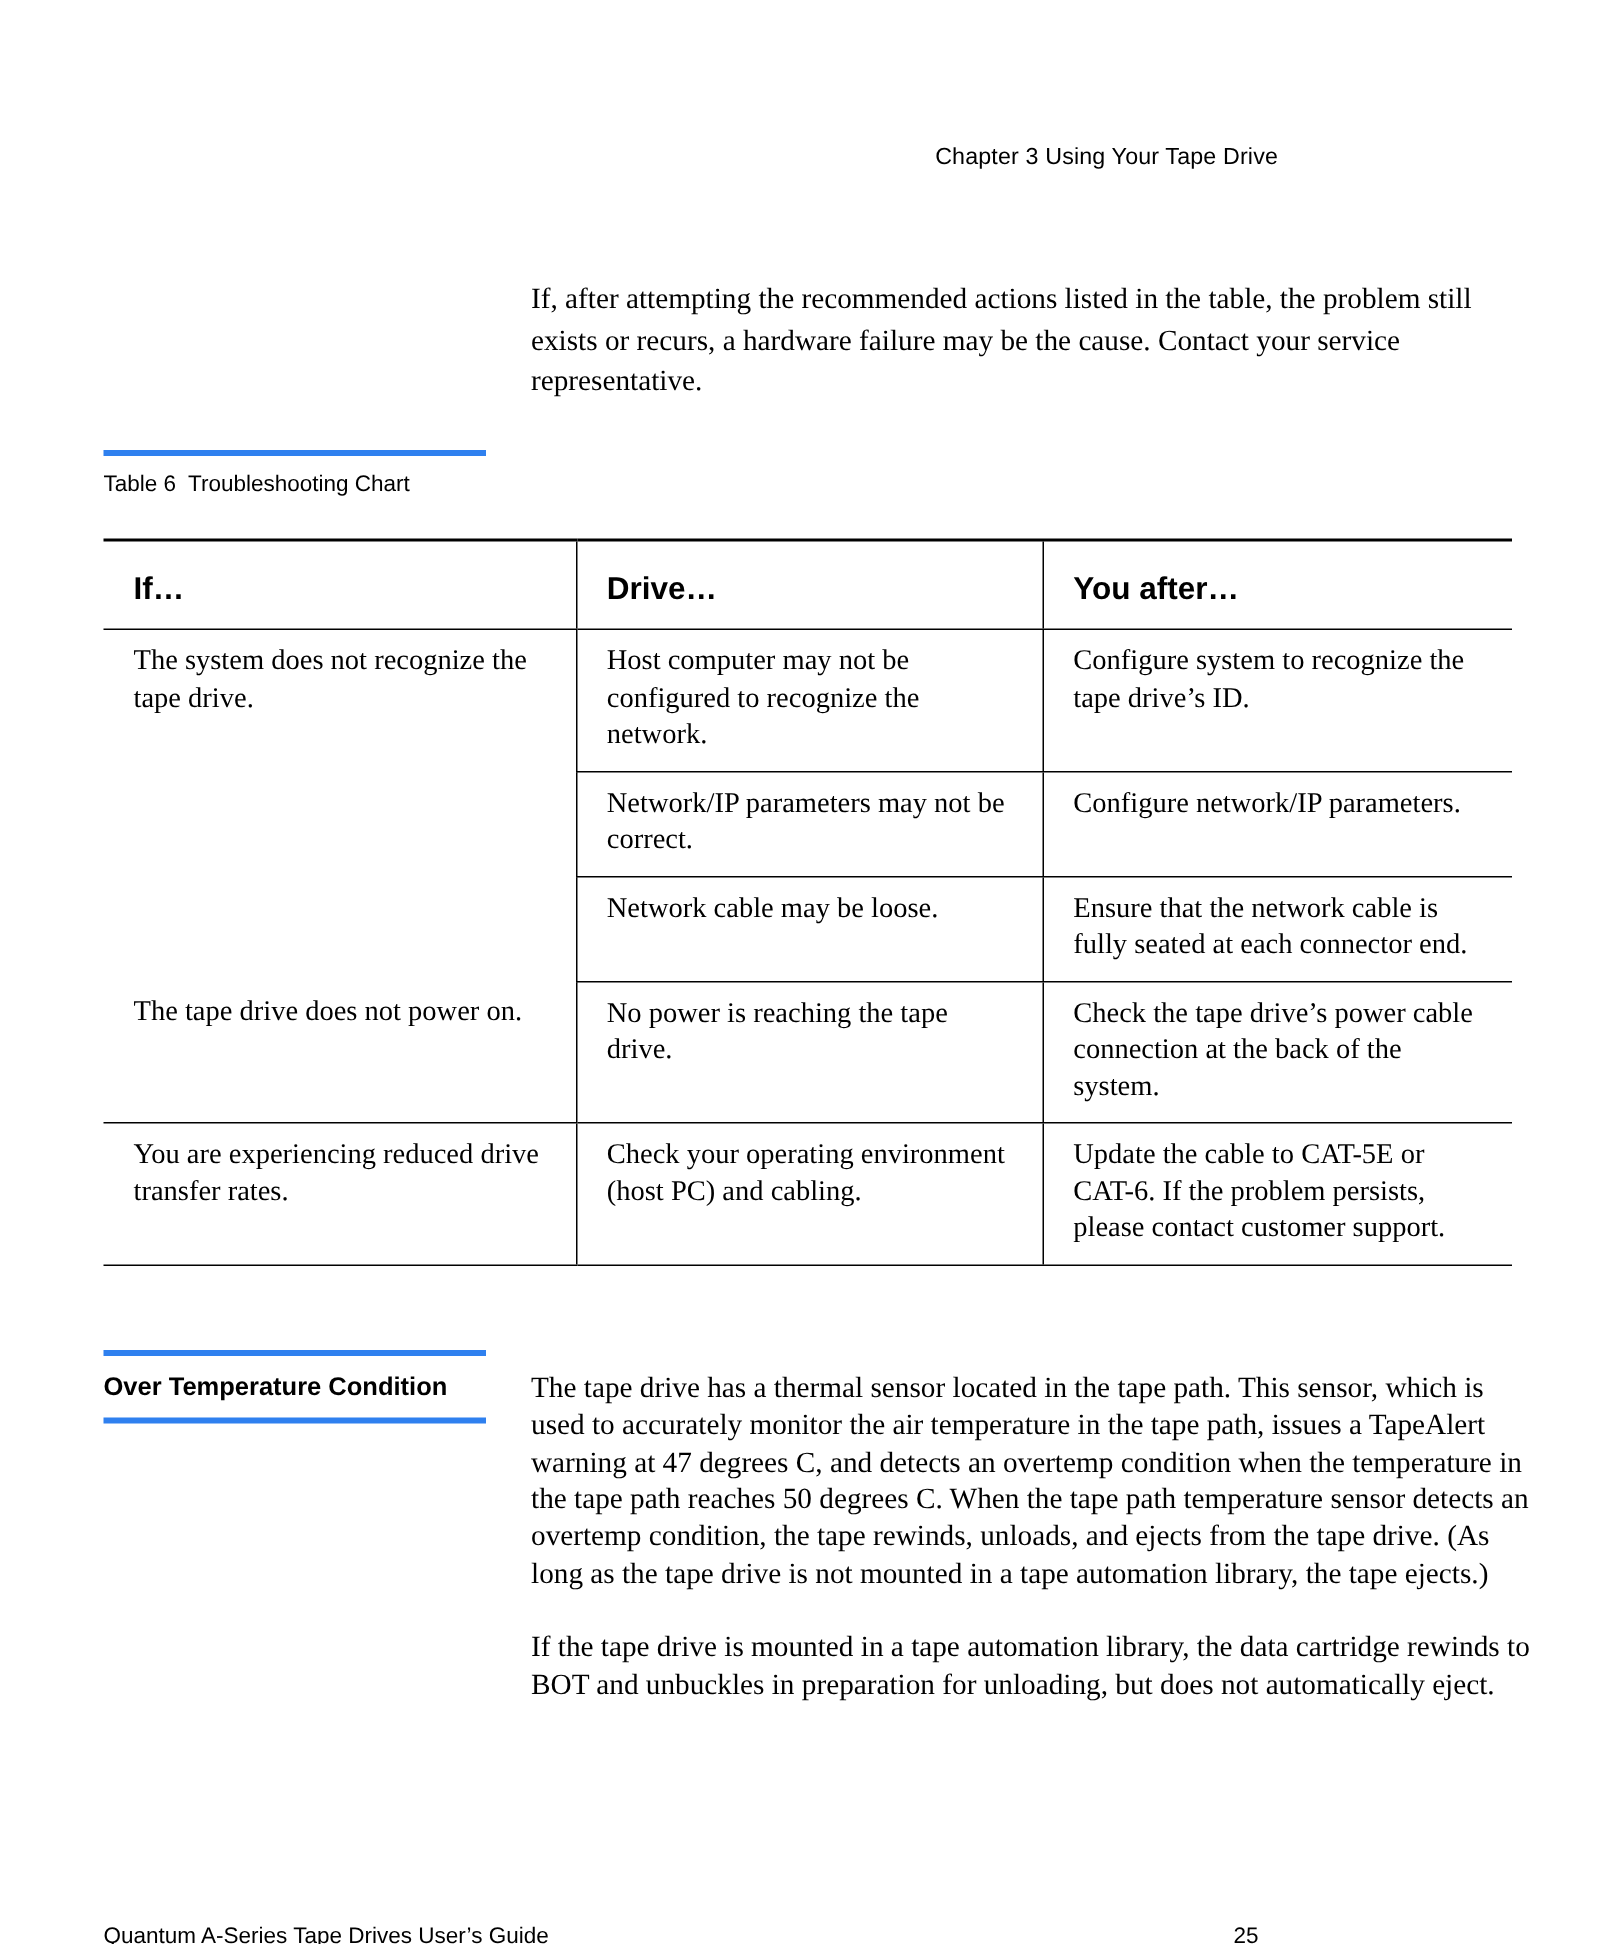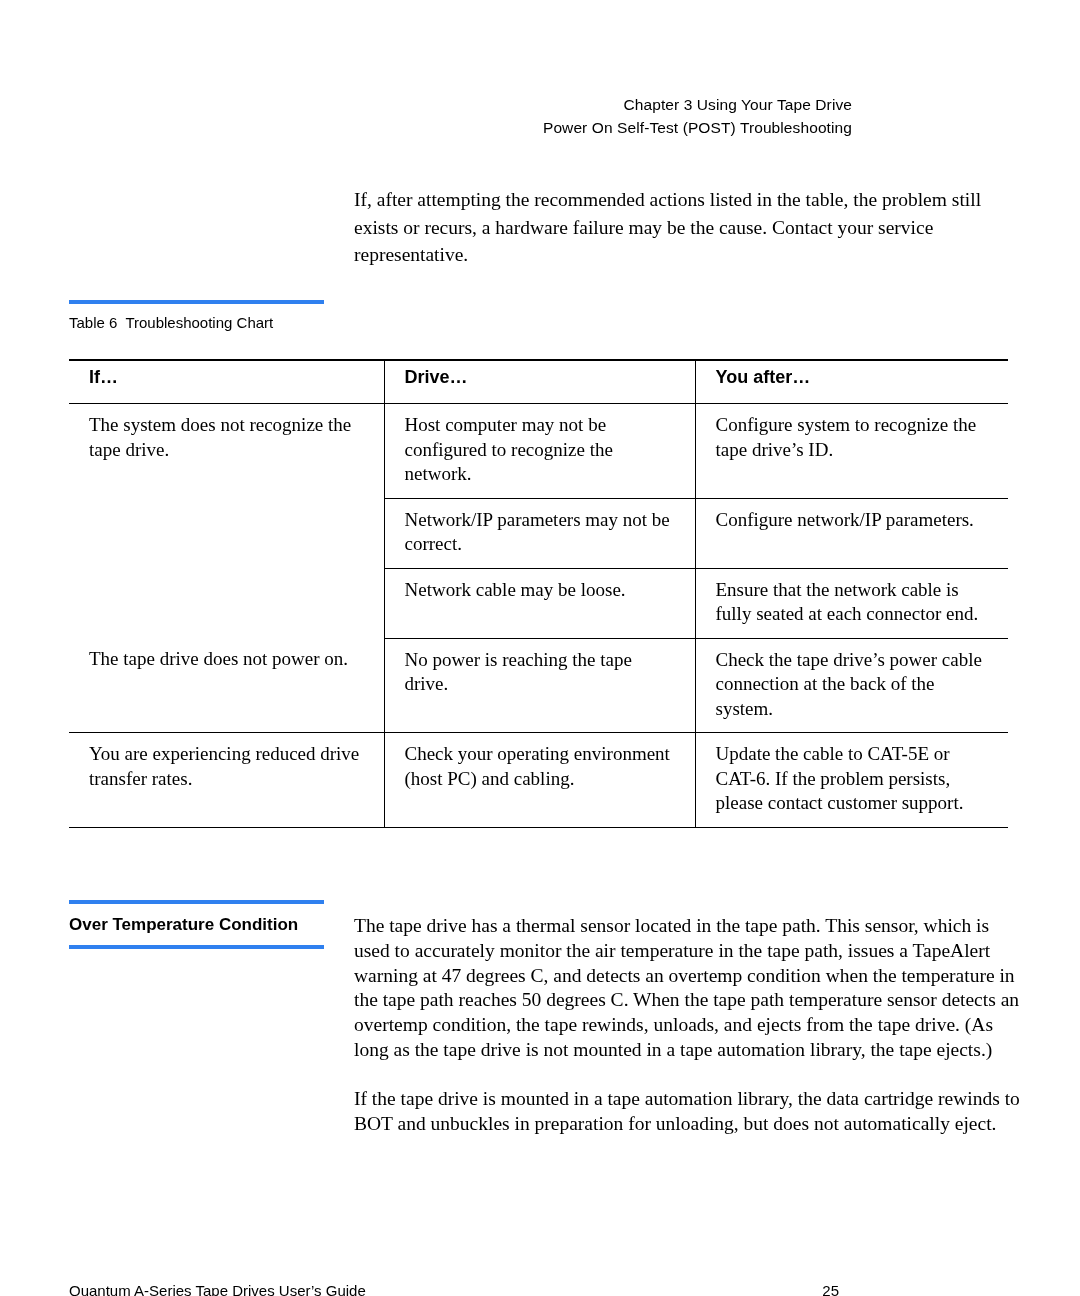--- a/index.html
+++ b/index.html
@@ -94,23 +94,23 @@
   table.tsheet td {
     vertical-align: top;
     text-align: left;
     padding: 9px 16px 11px 20px;
   }
   table.tsheet thead th {
     border-top: 2px solid #000;
     border-bottom: 1.4px solid #000;
     font-family: "Liberation Sans", "DejaVu Sans", sans-serif;
     font-weight: bold;
-    font-size: 18px;
+    font-size: 21px;
     line-height: 20px;
-    padding-top: 6px;
+    padding-top: 22px;
     padding-bottom: 16px;
   }
   table.tsheet thead th.col2,
   table.tsheet thead th.col3 { border-left: 1.4px solid #000; }
 
   table.tsheet tbody td {
     font-size: 19px;
     line-height: 24.5px;
     border-bottom: 1.4px solid #000;
   }
@@ -176,21 +176,20 @@
   .footer .f-left { white-space: nowrap; }
   .footer .f-right { white-space: nowrap; }
 </style>
 </head>
 <body>
 
 <div class="page">
 
   <div class="running-header">
     <span class="hdr-line">Chapter 3  Using Your Tape Drive</span>
-    <span class="hdr-line">Power On Self-Test (POST) Troubleshooting</span>
   </div>
 
   <div class="intro-para">If, after attempting the recommended actions listed in the table, the problem still exists or recurs, a hardware failure may be the cause. Contact your service representative.</div>
 
   <div class="table-caption-block">
     <div class="caption-rule" style="background: rgb(47, 128, 239);"></div>
     <div class="table-caption">
       <span class="cap-num">Table 6</span><span>Troubleshooting Chart</span>
     </div>
   </div>

